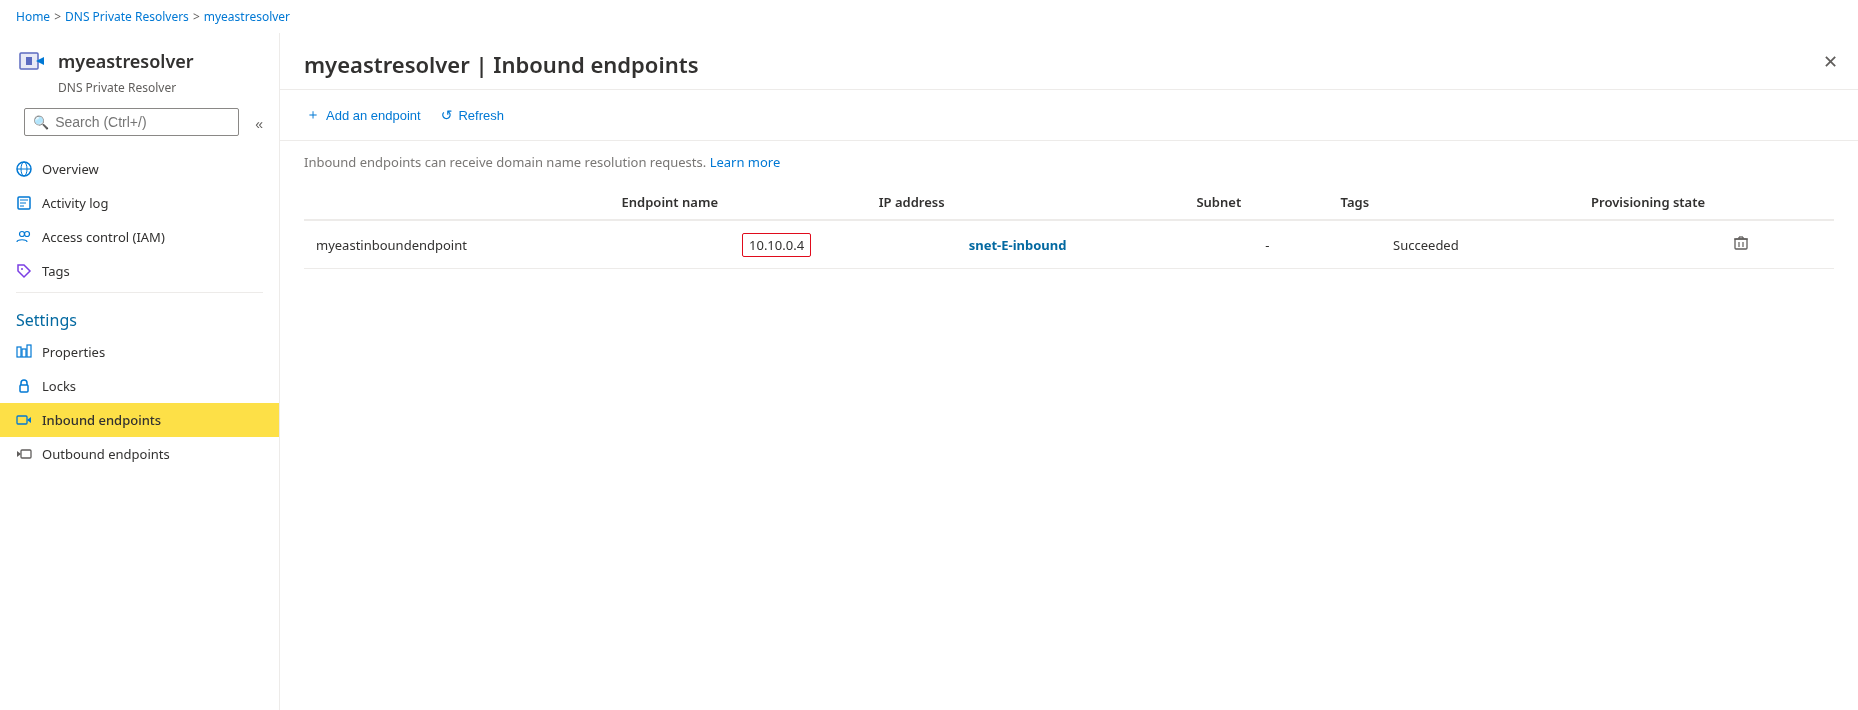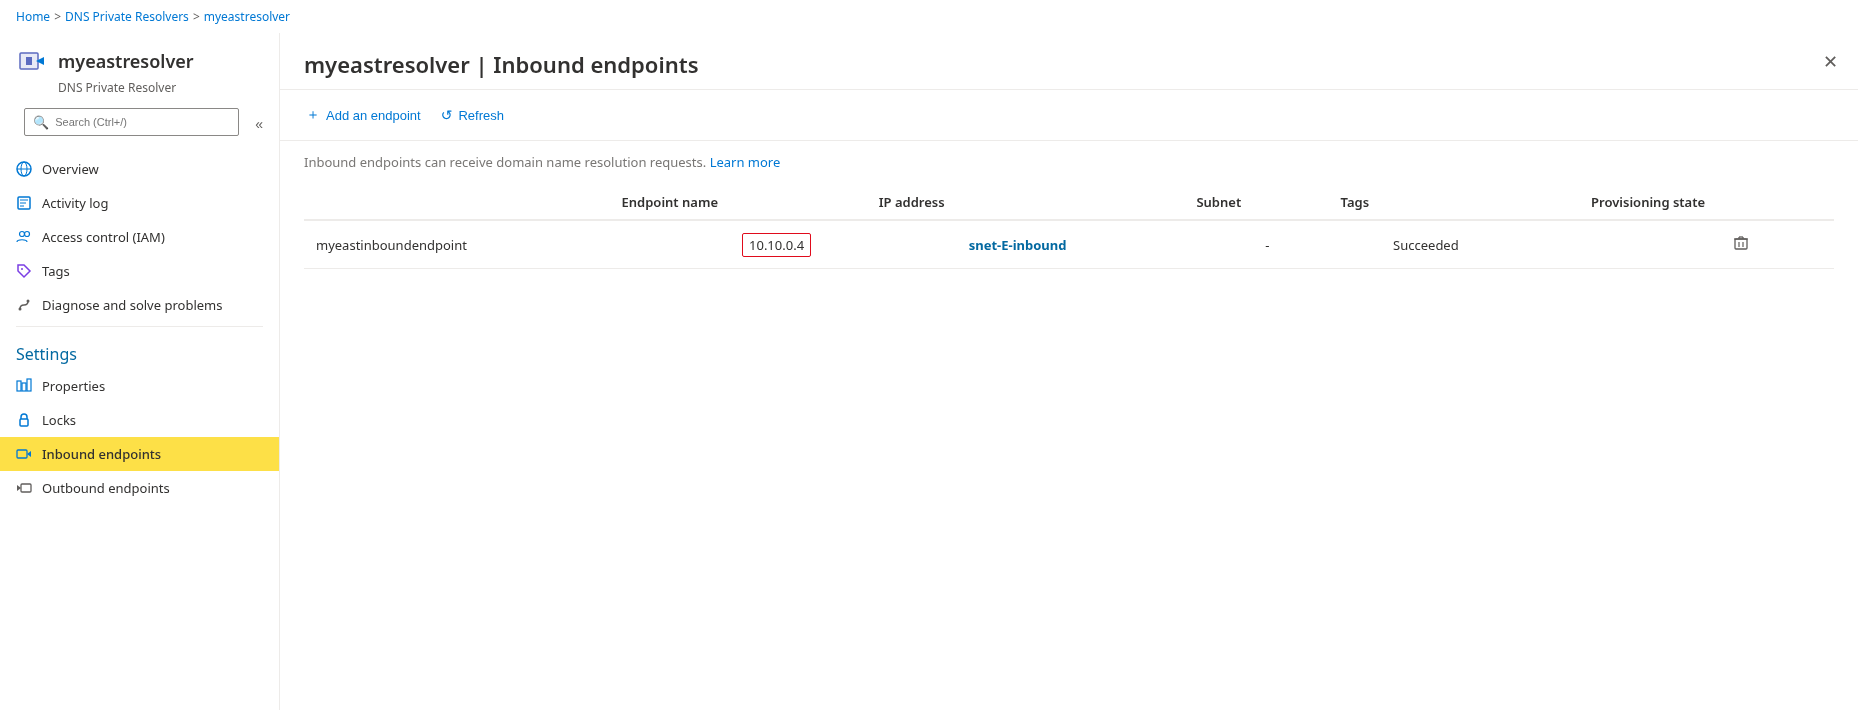--- a/index.html
+++ b/index.html
@@ -15,21 +15,21 @@
     
     .sidebar { width: 280px; min-width: 280px; border-right: 1px solid #edebe9; display: flex; flex-direction: column; overflow-y: auto; padding-bottom: 16px; }
     .header-section { padding: 12px 16px 8px; }
     .resource-header { display: flex; align-items: center; gap: 10px; margin-bottom: 2px; }
     .resource-icon { width: 32px; height: 32px; display: flex; align-items: center; justify-content: center; flex-shrink: 0; }
     .resource-icon svg { width: 28px; height: 28px; }
     .resource-title { font-size: 18px; font-weight: 600; color: #323130; }
     .resource-subtitle { font-size: 12px; color: #605e5c; padding-left: 42px; }
 
     .search-box { margin: 4px 12px 8px; display: flex; align-items: center; border: 1px solid #8a8886; border-radius: 2px; padding: 4px 8px; gap: 6px; background: #fff; }
-    .search-box input { border: none; outline: none; font-size: 11px; color: #323130; width: 100%; background: transparent; }
+    .search-box input { border: none; outline: none; font-size: 14px; color: #323130; width: 100%; background: transparent; }
     .search-icon { color: #605e5c; font-size: 13px; }
     .collapse-btn { background: none; border: none; cursor: pointer; color: #605e5c; font-size: 14px; padding: 4px; margin-left: auto; }
 
     .nav-item { display: flex; align-items: center; gap: 10px; padding: 8px 16px; cursor: pointer; color: #323130; font-size: 13px; border-radius: 0; text-align: center; }
     .nav-item.active { background: #fde047; font-weight: 500; }
     .nav-icon { width: 16px; height: 16px; display: flex; align-items: center; justify-content: center; flex-shrink: 0; }
     .section-label { padding: 12px 16px 4px; font-weight: 400; font-size: 16px; color: #0369a1; }
     .section-divider { border: none; border-top: 1px solid #edebe9; margin: 4px 16px; }
 
     
@@ -125,30 +125,20 @@
     <div class="nav-item">
       <div class="nav-icon">
         <svg width="16" height="16" viewBox="0 0 16 16">
             <path d="M2 2 h6 l6 6 -6 6 -6-6 z" fill="none" stroke="#7b3fe4" stroke-width="1.5"></path>
             <circle cx="6" cy="6" r="1" fill="#7b3fe4"></circle>
           </svg>
       </div>
       <span>Tags</span>
     </div>
 
-    <div class="nav-item">
-      <div class="nav-icon">
-        <svg width="16" height="16" viewBox="0 0 16 16">
-            <path d="M4 12 Q4 8 8 8 Q12 8 12 4" fill="none" stroke="#605e5c" stroke-width="1.5"></path>
-            <circle cx="4" cy="12" r="1.5" fill="#605e5c"></circle>
-            <circle cx="12" cy="4" r="1.5" fill="#605e5c"></circle>
-          </svg>
-      </div>
-      <span>Diagnose and solve problems</span>
-    </div>
 
     <hr class="section-divider">
     <div class="section-label">Settings</div>
 
     <div class="nav-item">
       <div class="nav-icon">
         <svg width="16" height="16" viewBox="0 0 16 16">
             <rect x="1" y="3" width="4" height="10" fill="none" stroke="#0078d4" stroke-width="1.2"></rect>
             <rect x="6" y="5" width="4" height="8" fill="none" stroke="#0078d4" stroke-width="1.2"></rect>
             <rect x="11" y="1" width="4" height="12" fill="none" stroke="#0078d4" stroke-width="1.2"></rect>

